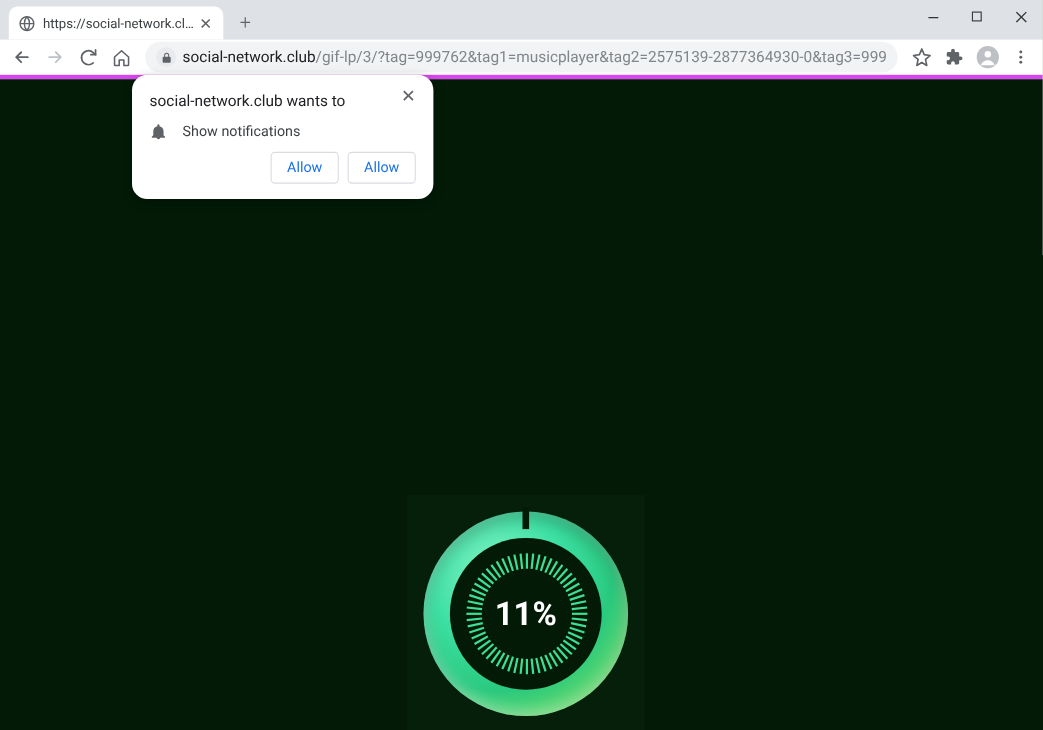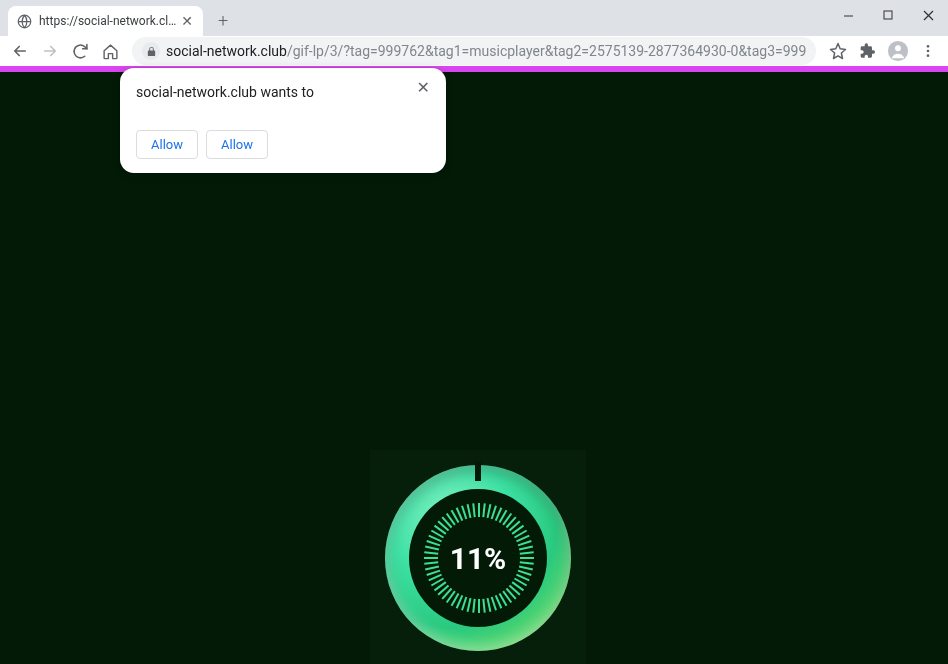--- a/index.html
+++ b/index.html
@@ -7,40 +7,40 @@
     
     .titlebar { height: 36px; background: #dee1e6; display: flex; align-items: flex-end; position: relative; }
     .tab { height: 30px; background: #fff; border-radius: 8px 8px 0 0; margin-left: 8px; display: flex; align-items: center; padding: 0 8px; width: 195px; position: relative; }
     .tab-favicon { width: 16px; height: 16px; margin-right: 7px; display:flex; align-items:center; justify-content:center; }
     .tab-title { font-size: 12px; color: #3c4043; white-space: nowrap; overflow: hidden; text-overflow: ellipsis; flex: 1; }
     .tab-close { width: 16px; height: 16px; display: flex; align-items: center; justify-content: center; color: #5f6368; cursor: pointer; font-size: 14px; }
     .newtab { width: 28px; height: 28px; display: flex; align-items: center; justify-content: center; margin-left: 6px; margin-bottom: 2px; color: #5f6368; font-size: 18px; font-weight: 300; cursor: pointer; }
     .window-controls { position: absolute; right: 0; top: 0; display: flex; height: 30px; }
     .win-btn { width: 40px; display: flex; align-items: center; justify-content: center; color: #333; cursor: pointer; }
     
-    .toolbar { height: 36px; background: #fff; display: flex; align-items: center; padding: 0 6px; border-bottom: 6px solid #d946ef; gap: 2px; }
+    .toolbar { height: 36px; background: #fff; display: flex; align-items: center; padding: 0 6px; border-bottom: 4px solid #d946ef; gap: 2px; }
     .nav-btn { width: 28px; height: 28px; display: flex; align-items: center; justify-content: center; color: #5f6368; border-radius: 50%; cursor: pointer; }
     .nav-btn.disabled { color: #bdc1c6; cursor: default; }
     .addr-bar { flex: 1; height: 28px; background: #f1f3f4; border-radius: 14px; display: flex; align-items: center; padding: 0 10px; margin: 0 6px; overflow: hidden; }
     .lock-chip { width: 18px; height: 18px; background: #e8eaed; border-radius: 50%; display:flex;align-items:center;justify-content:center; margin-right: 6px; flex-shrink:0;}
     .url-wrap { display:flex; flex:1; font-size: 14px; white-space: nowrap; overflow: hidden; align-items:baseline; }
     .url-domain { color: #202124; }
     .url-path { color: #80868b; }
     .tb-icon { width: 28px; height: 28px; display:flex; align-items:center; justify-content:center; color:#5f6368; cursor:pointer; }
     
     .content { position: absolute; top: 72px; left: 0; right: 0; bottom: 0; background: #031a07; overflow: hidden; }
     
-    .notif-popup { position: absolute; top: 68px; left: 120px; width: 326px; background: #fff; border-radius: 14px; box-shadow: 0 2px 10px rgba(0,0,0,.2), 0 0 0 1px rgba(0,0,0,.05); padding: 16px 16px 14px 16px; z-index: 10; }
+    .notif-popup { position: absolute; top: 68px; left: 120px; width: 274px; background: #fff; border-radius: 14px; box-shadow: 0 2px 10px rgba(0,0,0,.2), 0 0 0 1px rgba(0,0,0,.05); padding: 16px 16px 14px 16px; z-index: 10; }
     .notif-head { display:flex; justify-content:space-between; align-items:flex-start; }
     .notif-title { font-size: 14px; color: #202124; }
     .notif-close { color:#5f6368; cursor:pointer; font-size:16px; line-height:1; margin-top:-4px;}
     .notif-row { display:flex; align-items:center; margin-top: 12px; gap: 14px; }
     .bell { color:#5f6368; }
     .notif-msg { font-size: 13px; color: #3c4043; }
-    .notif-actions { display:flex; gap: 8px; margin-top: 30px; }
+    .notif-actions { display:flex; justify-content:flex-end; gap: 8px; margin-top: 10px; }
     .notif-btn { border: 1px solid #dadce0; background:#fff; color:#1a73e8; font-size: 13px; padding: 6px 14px; border-radius: 4px; cursor:pointer; }
     
     .loader-box { position: absolute; left: 370px; top: 378px; width: 216px; height: 216px; background: #051f0a; display:flex; align-items:center; justify-content:center; }
     .ring-outer { width: 186px; height: 186px; border-radius:50%; background: radial-gradient(circle at 35% 30%, #83f2c5 0%, #3de0a3 35%, #29c97f 60%, #9ee84e 100%); display:flex; align-items:center; justify-content:center; position:relative; box-shadow: inset 0 -4px 14px rgba(255,255,255,.4), inset 0 6px 14px rgba(0,0,0,.25); }
     .notch { position:absolute; top:-4px; left:50%; transform:translateX(-50%); width:6px; height:20px; background:#031a07; }
     .ring-inner { width: 138px; height: 138px; border-radius:50%; background:#031a07; display:flex; align-items:center; justify-content:center; position:relative; }
     .ticks { position:absolute; inset:0; }
     .tick { position:absolute; left:50%; top:50%; width:2px; height:14px; background:#3de093; transform-origin: 50% 0; }
     .pct { color:#fff; font-size: 30px; font-weight:700; position:relative; z-index:2; }
     
@@ -212,17 +212,25 @@
       </div>
     </div>
   </div>
 </div>
 
 <div class="notif-popup">
   <div class="notif-head">
     <div class="notif-title">social-network.club wants to</div>
     <div class="notif-close">✕</div>
   </div>
+  <div class="notif-row">
+    <span class="bell">
+        <svg width="16" height="16" viewBox="0 0 24 24" fill="#5f6368">
+          <path d="M12 22a2.5 2.5 0 002.5-2.5h-5A2.5 2.5 0 0012 22zm7-5.5V11a7 7 0 00-5.5-6.8V3a1.5 1.5 0 00-3 0v1.2A7 7 0 005 11v5.5L3 18.5V20h18v-1.5z"></path>
+        </svg>
+      </span>
+    <span class="notif-msg">Show notifications</span>
+  </div>
   <div class="notif-actions">
     <button class="notif-btn">Allow</button>
     <button class="notif-btn">Allow</button>
   </div>
 </div>
 
 </body></html>

